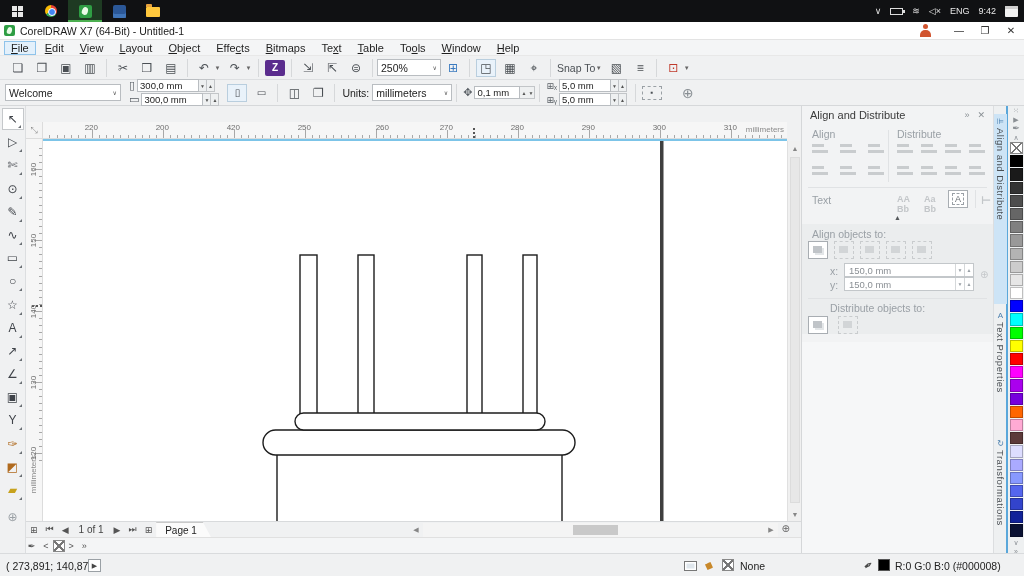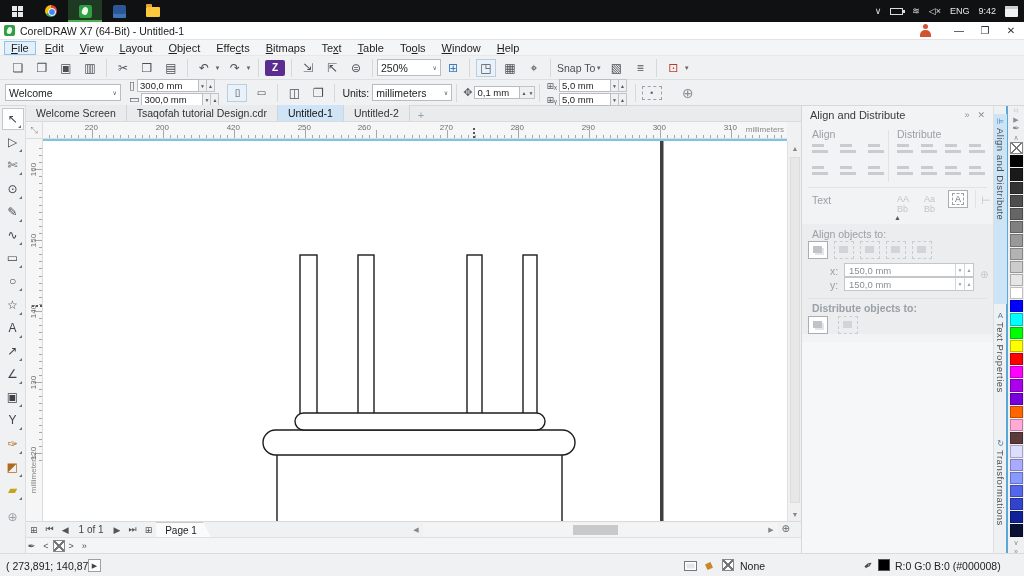--- a/index.html
+++ b/index.html
@@ -116,21 +116,21 @@
   .dk-grid{position:absolute;display:grid;}
   .dk-icon{width:17px;height:13px;background:
      linear-gradient(#c9ccce 0 0) 0 2px/12px 3px no-repeat,
      linear-gradient(#c9ccce 0 0) 0 8px/16px 3px no-repeat;}
   .dk-box{width:20px;height:18px;border:1px dashed #c9ccce;position:relative;}
   .dk-box .inner{position:absolute;left:4px;top:4px;width:9px;height:7px;background:#d2d5d7;}
   .dk-box.sel{border:1px solid #a8adb2;background:#fff;}
   .dk-box.sel .inner{background:#c0c4c8;box-shadow:2px 2px 0 #e3e6e8;}
   .dk-sep-h{position:absolute;height:1px;background:#e0e2e4;left:6px;right:6px;}
   .dk-sep-v{position:absolute;width:1px;background:#e0e2e4;}
-  .dk-text-glyph{font-size:9px;color:#c3c6c9;letter-spacing:0;font-weight:normal;}
+  .dk-text-glyph{font-size:9px;color:#c3c6c9;letter-spacing:0;font-weight:bold;}
   .dk-selbox{position:absolute;width:20px;height:18px;border:1px solid #a8adb2;background:#fff;display:flex;align-items:center;justify-content:center;}
   .dk-selbox span{font-size:9px;color:#6a6f74;border:1px dashed #9aa0a6;padding:0 2px;}
   .dk-field{position:absolute;height:14px;background:#fff;border:1px solid #c3c7ca;display:flex;align-items:center;font-size:9.5px;color:#8a8f94;padding-left:4px;}
   .dk-field .sp{margin-left:auto;display:flex;}
   .dk-field .sp i{width:9px;height:12px;border-left:1px solid #d5d8da;font-style:normal;font-size:5px;color:#9aa0a6;display:flex;align-items:center;justify-content:center;}
   
   #sidetabs{left:993px;top:106px;width:15px;height:447px;background:#eef0f1;border-left:1px solid #dcdee0;border-right:2px solid #5aa7da;}
   .side-tab{position:absolute;left:0;width:13px;display:flex;flex-direction:column;align-items:center;color:#4a4f54;}
   .side-tab.active{background:#cde4f6;}
   .side-tab .ticon{font-size:8px;color:#4a7fae;margin:3px 0 2px;}
@@ -306,27 +306,20 @@
             <span>▼</span>
             <span>▲</span>
           </span>
         </div>
     </div>
     <span class="tsep"></span>
     <span class="tbtn" style="border:1px dashed #9aa0a5;width:16px;height:14px;font-size:8px;">▪</span>
     <span class="tbtn" style="color:#8a9095;font-size:14px;margin-left:14px;">⊕</span>
   </div>
 
-  <div id="doctabs" class="abs">
-      <div class="dtab">Welcome Screen</div>
-      <div class="dtab">Tsaqofah tutorial Design.cdr</div>
-      <div class="dtab active">Untitled-1</div>
-      <div class="dtab">Untitled-2</div>
-      <span class="newtab">+</span>
-    </div>
 
   <div id="ruler-corner" class="abs">⤡</div>
   <div id="hruler" class="abs">
     <span id="hruler-unit">millimeters</span>
     <span class="hmarker" style="left:430px;"></span>
   <span class="htick" style="left: 6.4px; height: 3px;"></span>
       <span class="htick" style="left: 13.5px; height: 3px;"></span>
       <span class="htick" style="left: 20.6px; height: 3px;"></span>
       <span class="htick" style="left: 27.7px; height: 3px;"></span>
       <span class="htick" style="left: 34.8px; height: 3px;"></span>
@@ -426,21 +419,21 @@
       <span class="htick" style="left: 702.2px; height: 3px;"></span>
       <span class="htick" style="left: 709.3px; height: 3px;"></span>
       <span class="htick" style="left: 716.4px; height: 3px;"></span>
       <span class="htick" style="left: 723.5px; height: 3px;"></span>
       <span class="htick" style="left: 730.6px; height: 3px;"></span>
       <span class="htick" style="left: 737.7px; height: 3px;"></span>
       <span class="hnum" style="left: 49px;">220</span>
       <span class="hnum" style="left: 120px;">200</span>
       <span class="hnum" style="left: 191px;">420</span>
       <span class="hnum" style="left: 262px;">250</span>
-      <span class="hnum" style="left: 322px;">260</span>
+      <span class="hnum" style="left: 340px;">260</span>
       <span class="hnum" style="left: 404px;">270</span>
       <span class="hnum" style="left: 475px;">280</span>
       <span class="hnum" style="left: 546px;">290</span>
       <span class="hnum" style="left: 617px;">300</span>
       <span class="hnum" style="left: 688px;">310</span>
     </div>
   <div id="vruler" class="abs">
     <span id="vruler-unit">millimeters</span>
     <span class="vmarker" style="top:166px;"></span>
   <span class="vtick" style="top: 8.7px; width: 3px;"></span>
@@ -640,21 +633,21 @@
     <span class="dk-label" style="left:28px;top:173px;">y:</span>
     <div class="dk-field" style="left:42px;top:171px;width:130px;">
       <span>150,0 mm</span>
         <span class="sp">
           <i>▼</i>
           <i>▲</i>
         </span>
     </div>
     <span class="abs" style="left:178px;top:163px;color:#c5c8cb;font-size:10px;">⊕</span>
     <div class="dk-sep-h" style="top:192px;"></div>
-    <span class="dk-label" style="left:10px;top:196px;font-weight:bold;">Distribute objects to:</span>
+    <span class="dk-label" style="left:28px;top:196px;">Distribute objects to:</span>
     <div class="dk-grid" id="distto-grid" style="left:6px;top:210px;grid-template-columns:repeat(2,30px);">
         <div class="dk-box sel">
           <span class="inner"></span>
         </div>
         <div class="dk-box">
           <span class="inner"></span>
         </div>
       </div>
     <div class="abs" style="left:0;top:236px;width:100%;height:211px;background:#f6f7f8;"></div>
   </div>

